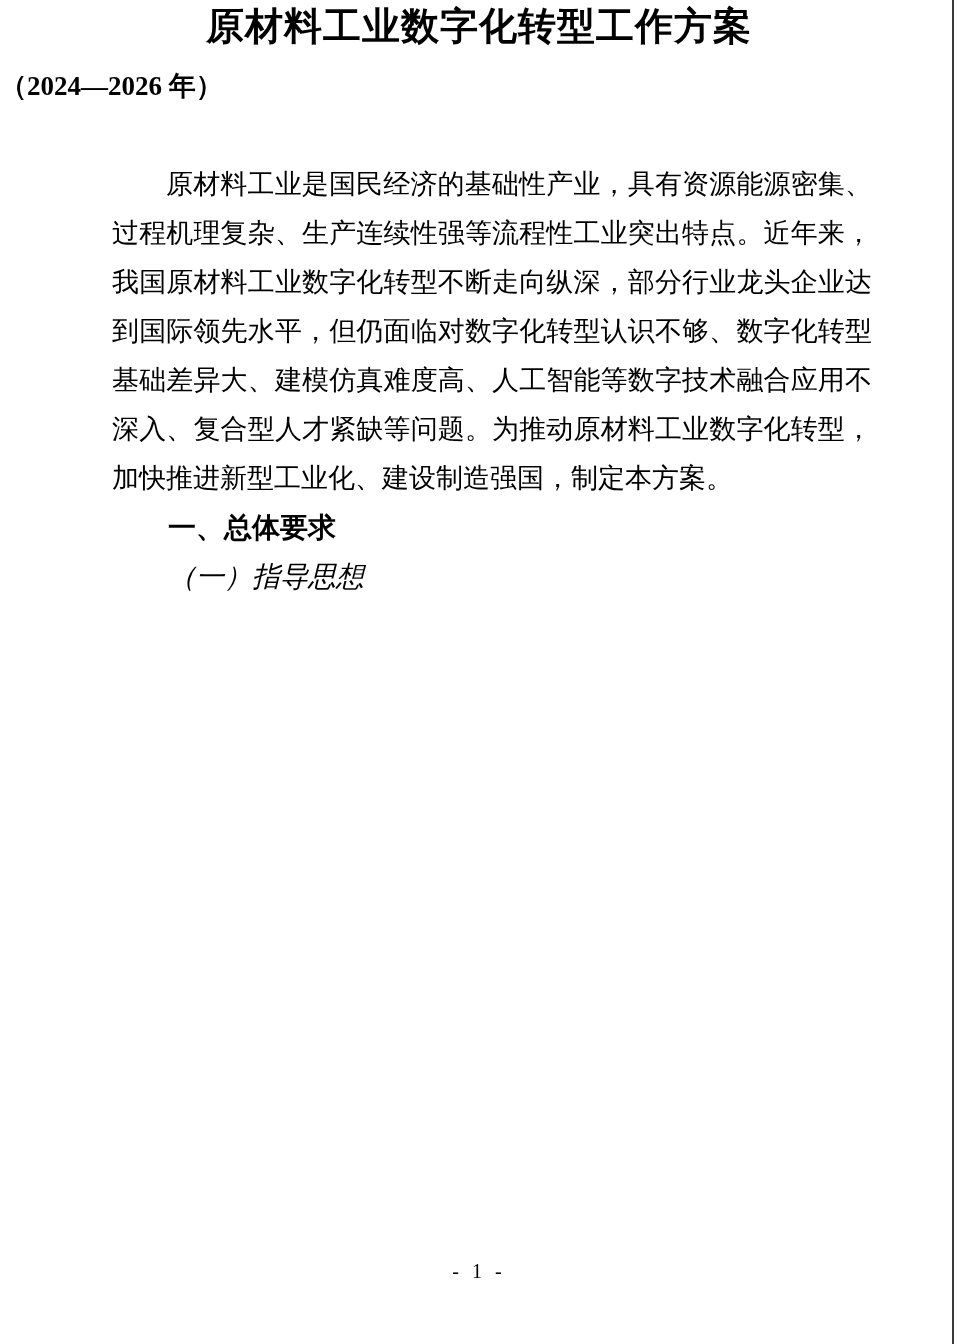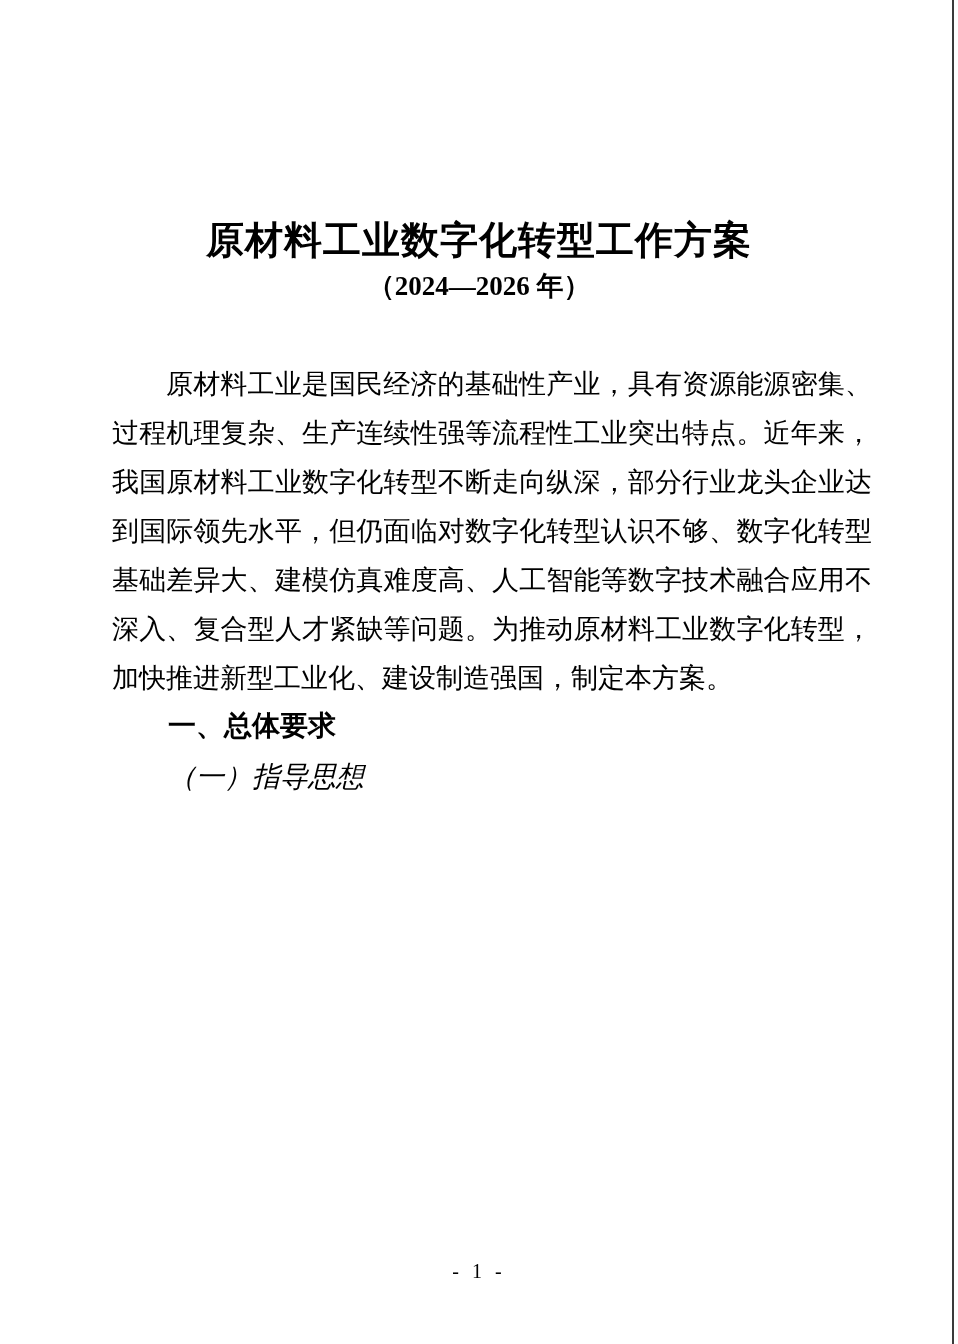--- a/index.html
+++ b/index.html
@@ -23,54 +23,52 @@
   .page-edge {
     position: absolute;
     top: 0;
     right: 4px;
     width: 2px;
     height: 100%;
     background: #3a3a3a;
   }
   .doc-title {
     margin: 0;
-    padding-top: 214px;
     font-size: 38px;
     line-height: 52px;
     font-weight: bold;
     text-align: center;
     letter-spacing: 1px;
   }
   .doc-subtitle {
-    margin: 0 0 0 0;
+    margin: 14px 0 0 0;
     font-size: 27px;
     line-height: 40px;
     font-weight: bold;
-    text-align: center;
   }
   .content {
     margin-left: 112px;
     margin-right: 86px;
   }
   .para {
     margin: 0;
     font-size: 27px;
     line-height: 49px;
     text-align: justify;
     text-indent: 2em;
   }
   .para-intro {
     margin-top: 54px;
   }
   .sec-heading {
     margin: 0;
     font-size: 28px;
     line-height: 49px;
     font-weight: bold;
-    font-family: Liberation Mono, monospace;
+    font-family: Liberation Serif, serif;
     text-indent: 2em;
   }
   .sub-heading {
     margin: 0;
     font-size: 28px;
     line-height: 49px;
     font-weight: normal;
     text-indent: 2em;
     font-style: italic;
   }

